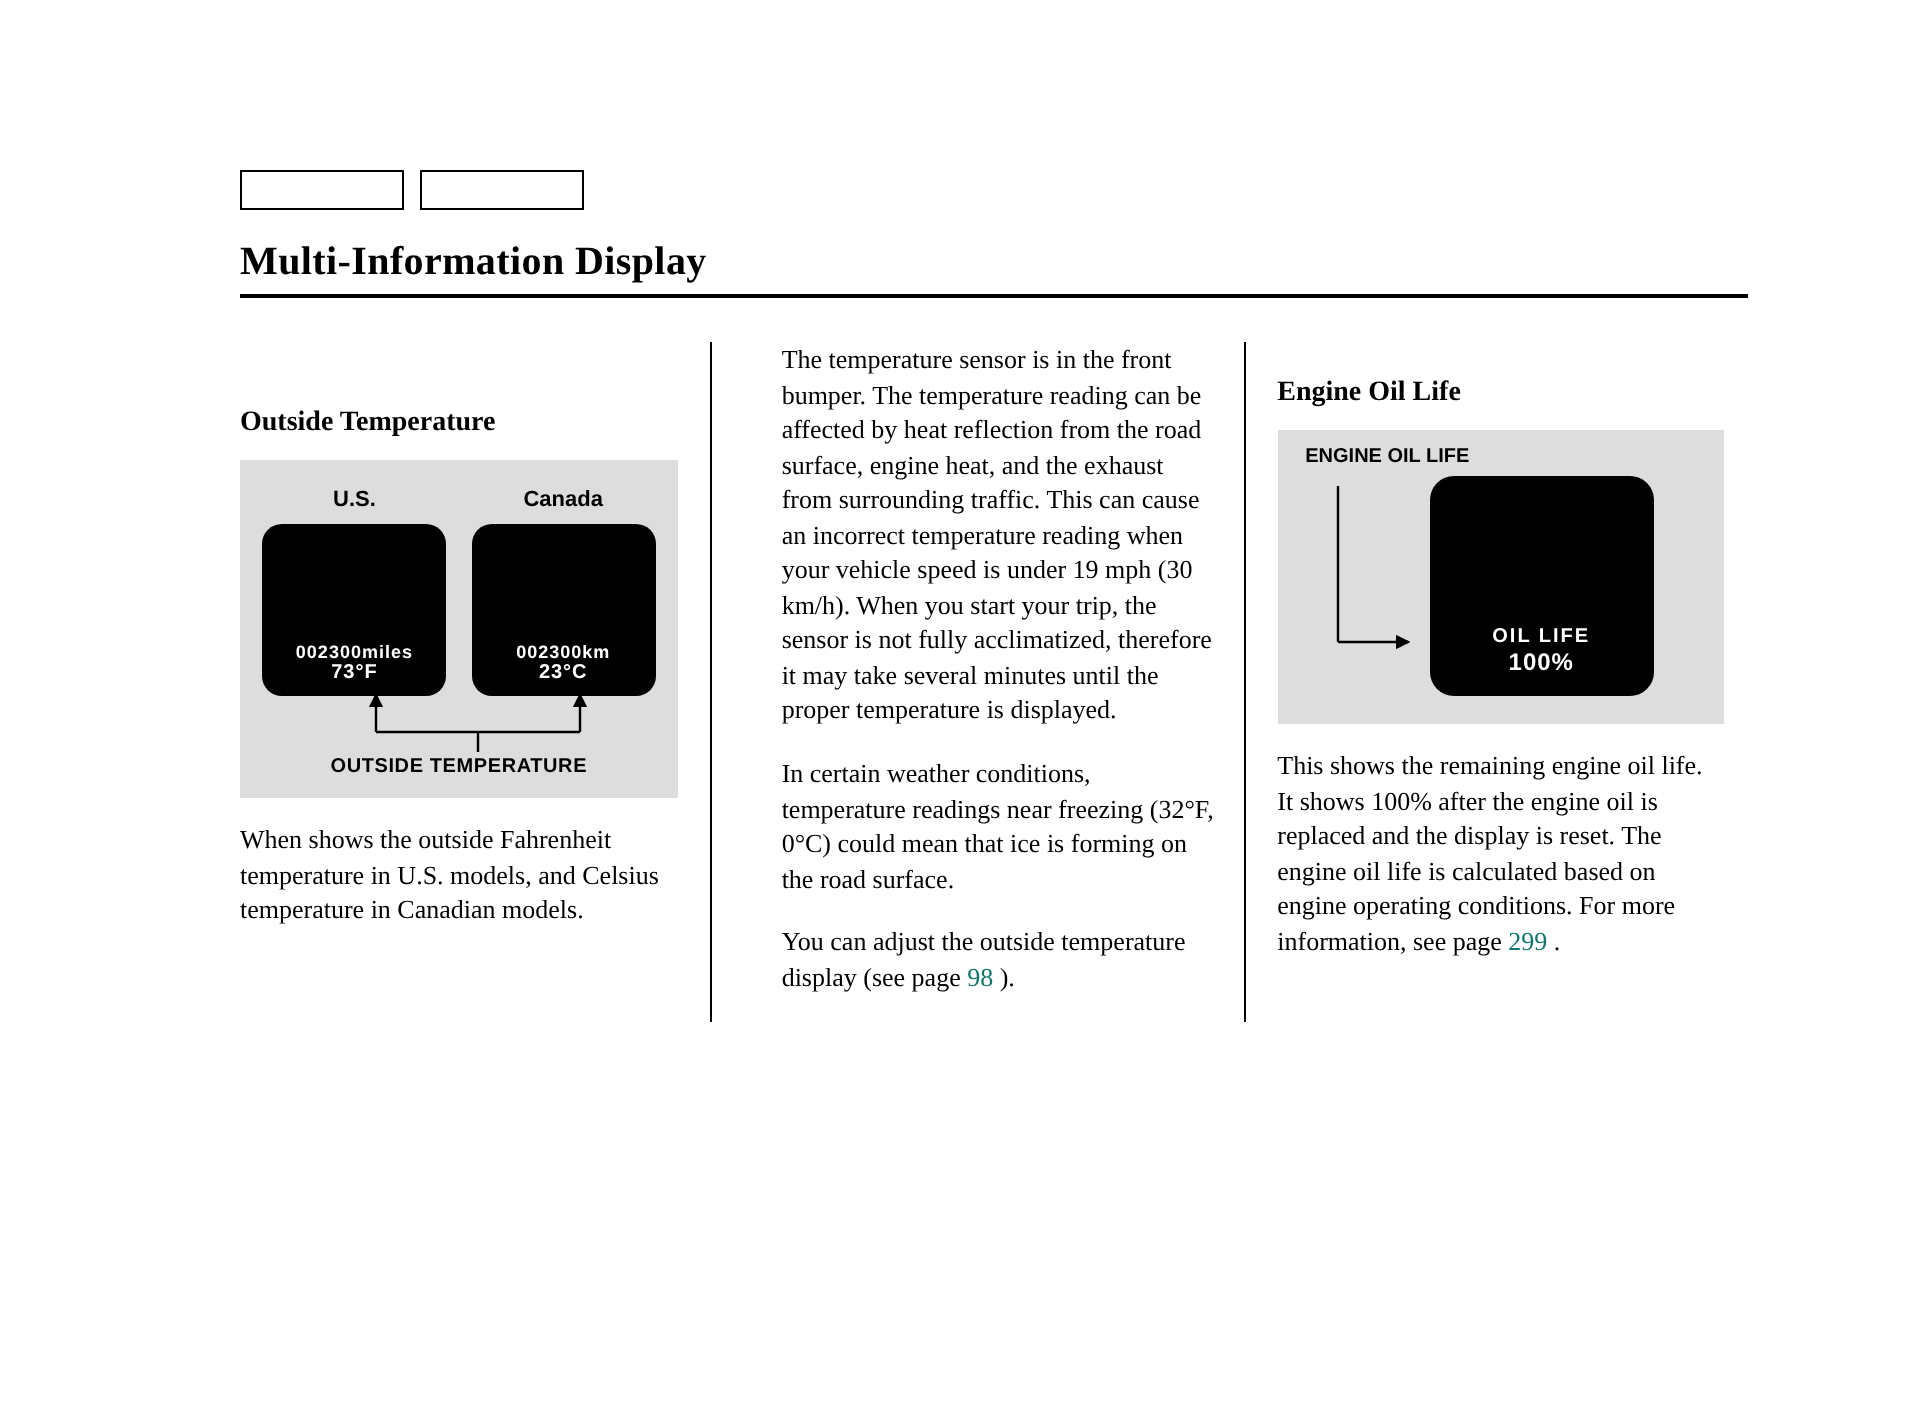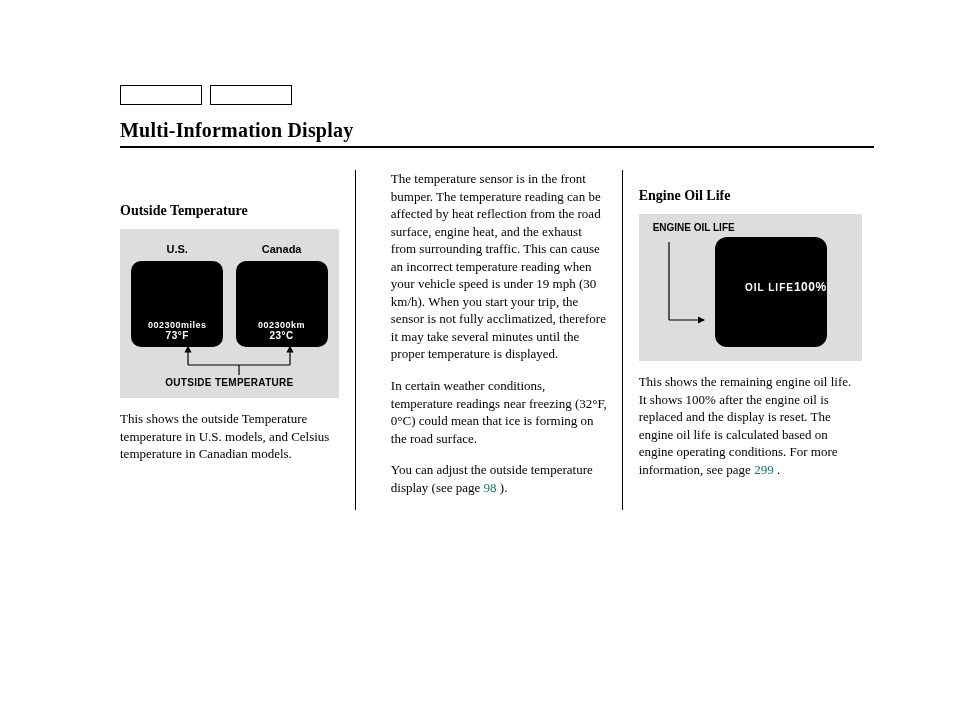--- a/index.html
+++ b/index.html
@@ -126,20 +126,21 @@
     align-items: center;
   }
   .fig2-arrow svg { display: block; }
   .screen2 {
     width: 112px;
     height: 100px;
     background: #000;
     border-radius: 12px;
     color: #fff;
     display: flex;
+    flex-direction: column;
     justify-content: flex-end;
     align-items: center;
     padding-bottom: 10px;
     font-family: Arial, sans-serif;
     font-weight: bold;
     margin-left: 6px;
   }
   .screen2 .l1 { font-size: 10px; letter-spacing: 1px; }
   .screen2 .l2 { font-size: 12px; letter-spacing: 0.5px; }
   .link { color: #0f766e; }
@@ -190,21 +191,21 @@
             </defs>
             <line x1="58" y1="18" x2="58" y2="2" stroke="#000" stroke-width="1.2" marker-end="url(#ah1)"></line>
             <line x1="160" y1="18" x2="160" y2="2" stroke="#000" stroke-width="1.2" marker-end="url(#ah1)"></line>
             <line x1="58" y1="18" x2="160" y2="18" stroke="#000" stroke-width="1.2"></line>
             <line x1="109" y1="18" x2="109" y2="28" stroke="#000" stroke-width="1.2"></line>
           </svg>
         </div>
         <div class="fig-caption">OUTSIDE TEMPERATURE</div>
       </div>
 
-      <p class="body">This shows the outside Temperature temperature in U.S. models, and Celsius temperature in Canadian models.</p>
+      <p class="body">When shows the outside Fahrenheit temperature in U.S. models, and Celsius temperature in Canadian models.</p>
     </div>
 
     <div class="col col2">
       <p class="body">The temperature sensor is in the front bumper. The temperature reading can be affected by heat reflection from the road surface, engine heat, and the exhaust from surrounding traffic. This can cause an incorrect temperature reading when your vehicle speed is under 19 mph (30 km/h). When you start your trip, the sensor is not fully acclimatized, therefore it may take several minutes until the proper temperature is displayed.</p>
       <p class="body">In certain weather conditions, temperature readings near freezing (32°F, 0°C) could mean that ice is forming on the road surface.</p>
       <p class="body">
         <span>You can adjust the outside temperature display (see page </span><span class="link">98</span><span> ).</span>
       </p>
     </div>
 

